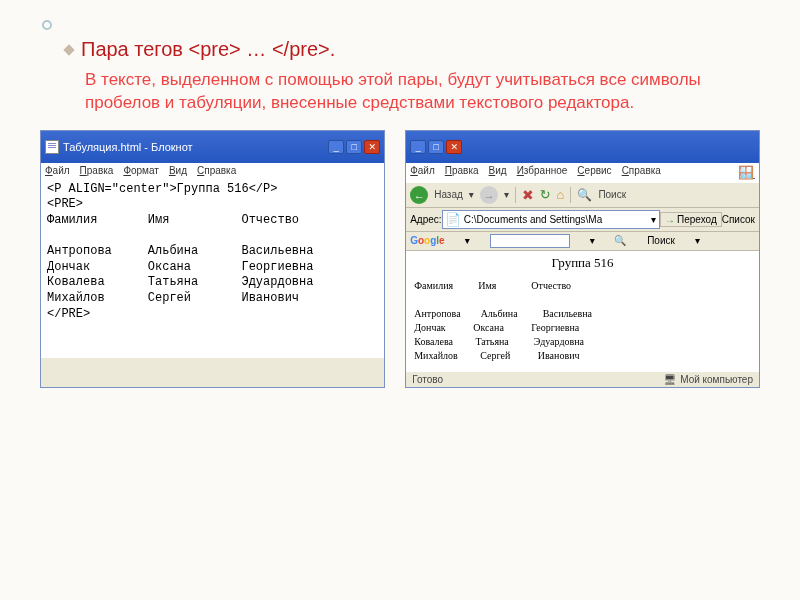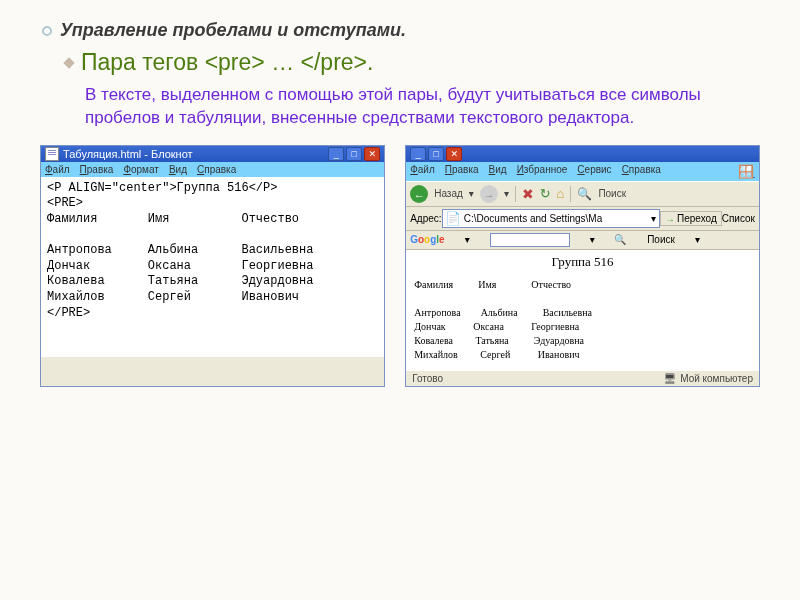--- a/index.html
+++ b/index.html
@@ -4,30 +4,30 @@
 <style>
   * { box-sizing: border-box; margin: 0; padding: 0; }
   body { width: 800px; height: 600px; background: #fcfaf7; font-family: Arial, sans-serif; overflow: hidden; }
   .page { padding: 20px 30px; }
   .title { color: #8a4a3a; font-size: 26px; font-weight: normal; margin-bottom: 25px; border-bottom: 1px solid #d0c5b8; padding-bottom: 10px; }
   .subtitle-row { display: flex; align-items: center; gap: 8px; margin: 0 0 8px 12px; }
   .bullet { width: 10px; height: 10px; border-radius: 50%; background: #fff; border: 2px solid #b0c8d0; }
   .subtitle { font-style: italic; font-weight: bold; font-size: 18px; color: #3a3a3a; }
   .tags-row { display: flex; align-items: center; gap: 8px; margin: 0 0 8px 35px; }
   .diamond { width: 8px; height: 8px; background: #c8b9a9; transform: rotate(45deg); }
-  .tags-text { font-size: 23px; color: #4d7c0f; }
-  .body-text { font-size: 17px; color: #6d28d9; line-height: 1.35; margin: 0 20px 15px 55px; }
+  .tags-text { font-size: 20px; color: #b91c1c; }
+  .body-text { font-size: 17px; color: #ef4444; line-height: 1.35; margin: 0 20px 15px 55px; }
   .windows { display: flex; gap: 20px; padding: 0 10px; }
   .window { border: 1px solid #7a93c4; background: #ece9d8; font-family: Tahoma, sans-serif; font-size: 10px; }
-  .titlebar { background: linear-gradient(#3b6ad0, #2556c0); color: #fff; display: flex; align-items: center; justify-content: space-between; padding: 2px 4px; height: 16px; }
+  .titlebar { background: linear-gradient(#3b6ad0, #2556c0); color: #fff; display: flex; align-items: center; justify-content: space-between; padding: 2px 4px; height: 32px; }
   .titlebar-text { display: flex; align-items: center; gap: 4px; font-size: 11px; }
   .titlebar-icons { display: flex; gap: 2px; }
   .tb-btn { width: 16px; height: 14px; background: #4a7ae0; border: 1px solid #2a50a0; display: flex; align-items: center; justify-content: center; color: #fff; font-size: 9px; font-family: Arial; border-radius: 2px; }
   .tb-close { background: #d04020; border-color: #a02010; }
-  .menubar { background: #7dd3fc; padding: 2px 4px; display: flex; gap: 10px; font-size: 10px; color: #333; }
+  .menubar { background: #ffffff; padding: 2px 4px; display: flex; gap: 10px; font-size: 10px; color: #333; }
   .menubar span { text-decoration: underline; text-decoration-color: transparent; }
   .menubar span:first-letter { text-decoration: underline; }
   .notepad-body { background: #fff; padding: 4px 6px; font-family: 'Courier New', monospace; font-size: 12px; white-space: pre; line-height: 1.3; min-height: 180px; }
   .win-notepad { width: 360px; }
   .win-ie { width: 370px; }
   .toolbar { background: #ece9d8; border-top: 1px solid #fff; border-bottom: 1px solid #c0b8a8; padding: 3px 4px; display: flex; align-items: center; gap: 6px; font-size: 10px; color: #444; }
   .toolbar .sep { width: 1px; height: 16px; background: #c0b8a8; }
   .tb-icon { width: 18px; height: 18px; display: inline-flex; align-items: center; justify-content: center; border-radius: 50%; }
   .back-icon { background: #3b9c3b; color: #fff; font-size: 11px; }
   .fwd-icon { background: #d0d0d0; color: #888; font-size: 11px; }
@@ -52,21 +52,20 @@
   .notepad-icon::before { content: ''; position: absolute; top: 2px; left: 2px; right: 2px; height: 1px; background: #88c; box-shadow: 0 2px 0 #88c, 0 4px 0 #88c; }
   .ie-icon-sm { color: #3b6ad0; font-size: 13px; }
 </style>
 </head>
 <body>
 
 <div class="page">
 
   <div class="subtitle-row">
     <span class="bullet"></span>
-    <span class="subtitle">Управление пробелами и отступами.</span>
   </div>
 
   <div class="tags-row">
     <span class="diamond"></span>
     <span class="tags-text">Пара тегов &lt;pre&gt; … &lt;/pre&gt;.</span>
   </div>
 
   <p class="body-text">В тексте, выделенном с помощью этой пары, будут учитываться все символы пробелов и табуляции,  внесенные средствами текстового редактора.</p>
 
   <div class="windows">

